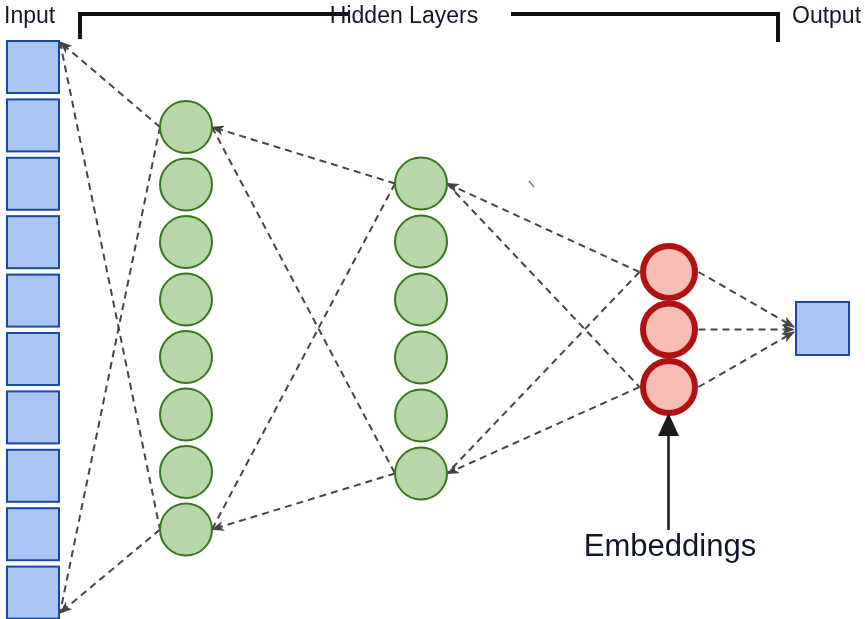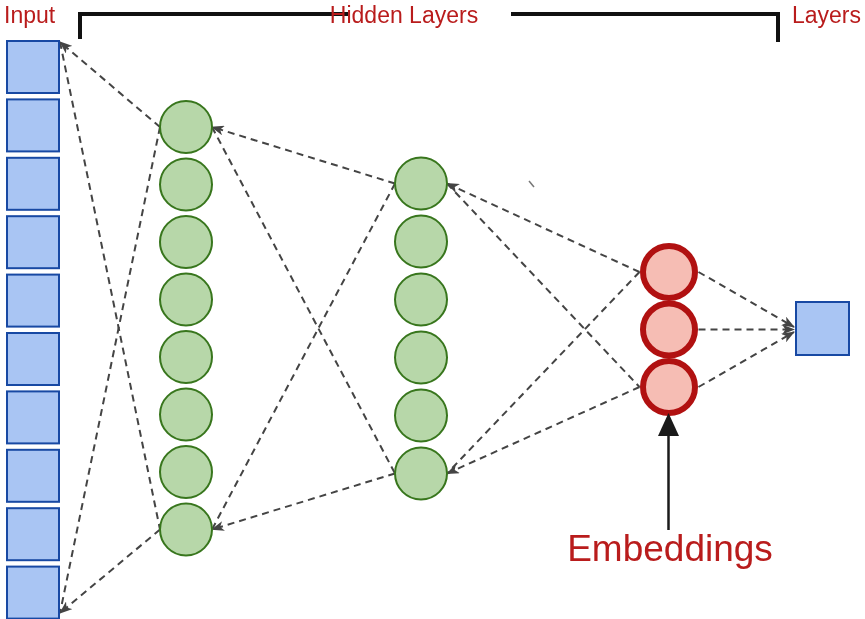--- a/index.html
+++ b/index.html
@@ -1,26 +1,26 @@
 <!DOCTYPE html>
 <html><head>
 <meta charset="utf-8">
 <style>
   html,body{margin:0;padding:0;background:#fff;}
   .stage{
     position:relative;width:865px;height:619px;background:#ffffff;
     font-family:"Liberation Sans",sans-serif;overflow:hidden;
   }
   .stage svg{position:absolute;left:0;top:0;}
-  .lbl{position:absolute;color:#b91c1c;white-space:nowrap;line-height:1.1;}
+  .lbl{position:absolute;color:#0f172a;white-space:nowrap;line-height:1.1;}
   .lbl-top{font-size:23px;top:3px;}
   #lbl-input{left:4px;}
   #lbl-hidden{left:404px;transform:translateX(-50%);}
   #lbl-output{left:792px;}
-  #lbl-embeddings{font-size:37px;left:670px;top:529px;transform:translateX(-50%);}
+  #lbl-embeddings{font-size:31px;left:670px;top:529px;transform:translateX(-50%);}
 </style>
 </head>
 <body>
 
 <div class="stage">
   <svg id="net" width="865" height="619" viewBox="0 0 865 619">
       <defs>
         <marker id="arr" viewBox="0 0 13 10" refX="12" refY="5" markerWidth="13" markerHeight="10" orient="auto-start-reverse" markerUnits="userSpaceOnUse">
           <path d="M0,0 L13,5 L0,10 L3.5,5 Z" fill="#444444"></path>
         </marker>
@@ -80,15 +80,15 @@
         <circle cx="669" cy="387" r="26" fill="#f6bdb4" stroke="#b11111" stroke-width="6"></circle>
       </g>
       <rect x="796" y="302" width="53" height="53" fill="#a9c5f3" stroke="#1849a3" stroke-width="2"></rect>
       <g>
         <line x1="668.5" y1="530" x2="668.5" y2="436" stroke="#1a1a1a" stroke-width="2.5"></line>
         <polygon points="668.5,413 658,436 679,436" fill="#1a1a1a"></polygon>
       </g>
     </svg>
   <div id="lbl-input" class="lbl lbl-top">Input</div>
   <div id="lbl-hidden" class="lbl lbl-top">Hidden Layers</div>
-  <div id="lbl-output" class="lbl lbl-top">Layers</div>
+  <div id="lbl-output" class="lbl lbl-top">Output</div>
   <div id="lbl-embeddings" class="lbl">Embeddings</div>
 </div>
 
 </body></html>

